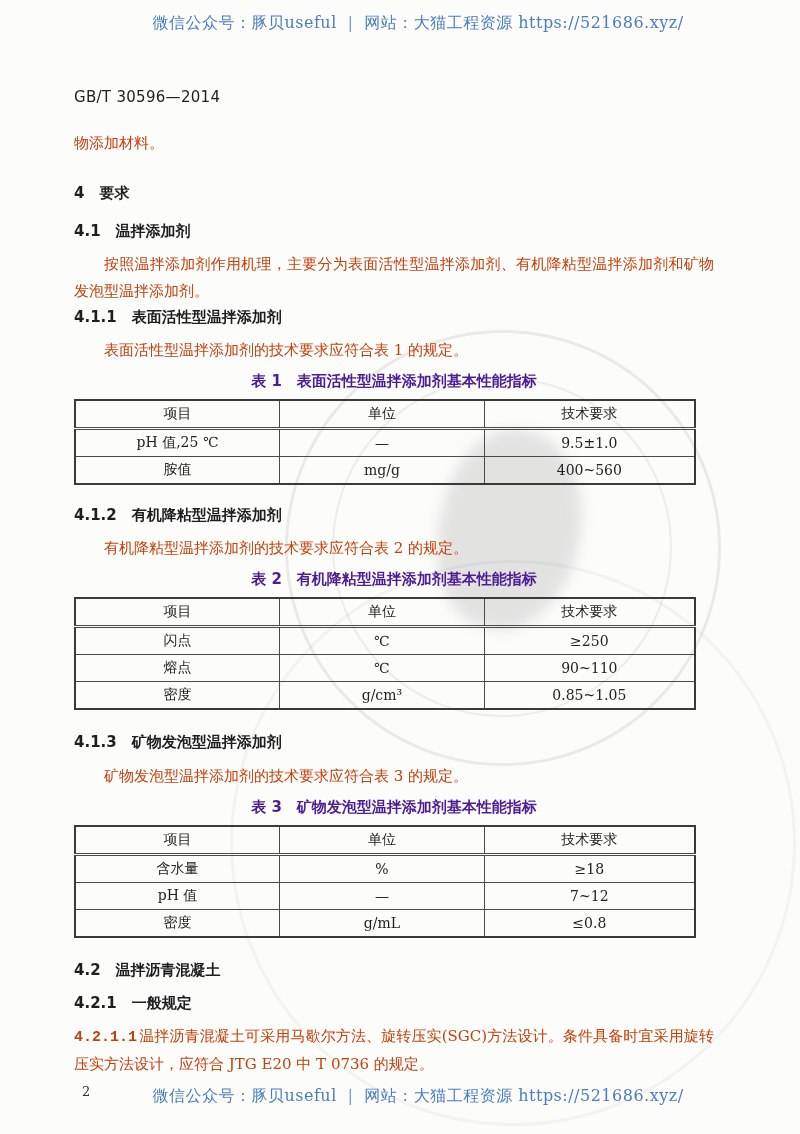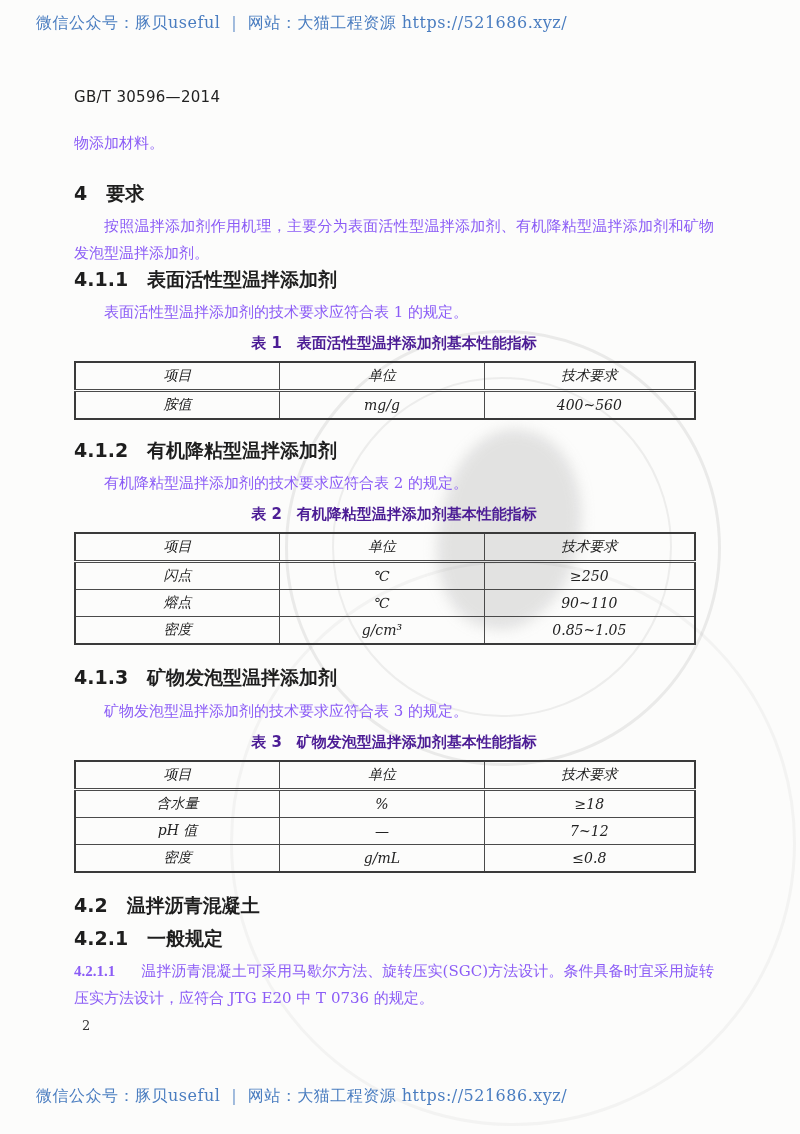--- a/index.html
+++ b/index.html
@@ -7,21 +7,21 @@
     position: relative;
     width: 800px; height: 1134px;
     margin: 0 auto;
     background: #fcfcfb;
     overflow: hidden;
     font-family: "DejaVu Serif", serif;
     color: #262626;
   }
   .banner {
     position: absolute; left: 0; right: 0;
-    text-align: left;
+    text-align: center;
     font-size: 16px;
     color: #4a7dc0;
     letter-spacing: 0.5px;
     font-family: "DejaVu Serif", serif;
     margin-left: 36px;
   }
   .banner-top { top: 13px; }
   .banner-bottom { bottom: 27px; }
 
   
@@ -38,26 +38,26 @@
 
   .content {
     position: absolute; left: 74px; top: 88px; width: 640px; z-index: 1;
   }
   .running-head {
     font-family: "DejaVu Sans", sans-serif;
     font-size: 15px; letter-spacing: 0.3px; color:#222;
   }
   .body-text {
     margin: 0; font-size: 15px; line-height: 27px;
-    text-align: justify; color:#8b5cf6;
+    text-align: justify; color:#c2410c;
   }
   .indent { text-indent: 2em; }
   .h-l1, .h-l2, .h-l3 {
     font-family: "DejaVu Sans", sans-serif;
-    font-weight: bold; font-size: 19px; color:#1e1e1e;
+    font-weight: bold; font-size: 15px; color:#1e1e1e;
     margin: 0; line-height: 20px;
   }
   .mt-intro { margin-top: 24px; }
   .mt-h4    { margin-top: 26px; }
   .mt-h41   { margin-top: 18px; }
   .mt-p41   { margin-top: 10px; }
   .mt-h411  { margin-top: 2px; }
   .mt-p411  { margin-top: 10px; }
   .mt-cap   { margin-top: 7px; }
   .mt-tbl   { margin-top: 8px; }
@@ -81,28 +81,27 @@
     background: transparent;
   }
   table.gb-table { border: 2px solid #3a3a3a; }
   table.gb-table th, table.gb-table td {
     border: 1px solid #4a4a4a;
     text-align: center;
     font-weight: normal;
     height: 26px;
     padding: 0 4px;
     font-family: "DejaVu Serif", serif;
-    font-style: italic;
   }
   table.gb-table th { border-bottom: 3px double #4a4a4a; }
   table.gb-table th:nth-child(1), table.gb-table td:nth-child(1) { width: 33%; }
   table.gb-table th:nth-child(2), table.gb-table td:nth-child(2) { width: 33%; }
   table.gb-table th:nth-child(3), table.gb-table td:nth-child(3) { width: 34%; }
 
-  .clause-num { font-family: Liberation Serif, serif; font-weight: bold; margin-right: 26px; }
+  .clause-num { font-family: Liberation Mono, monospace; font-weight: bold; margin-right: 2px; }
   .page-number { margin: 6px 0 0 8px; font-size: 13px; color:#333; }
 </style>
 </head>
 <body>
 
 <div class="page">
 
   <div class="banner banner-top">微信公众号：豚贝useful ｜ 网站：大猫工程资源 https://521686.xyz/</div>
 
   <div class="watermark">
@@ -113,38 +112,44 @@
   </div>
 
   <div class="content">
 
     <div class="running-head">GB/T 30596—2014</div>
 
     <p class="body-text mt-intro">物添加材料。</p>
 
     <h2 class="h-l1 mt-h4">4　要求</h2>
 
+    <h3 class="h-l2 mt-h41">4.1　温拌添加剂</h3>
 
     <p class="body-text indent mt-p41">按照温拌添加剂作用机理，主要分为表面活性型温拌添加剂、有机降粘型温拌添加剂和矿物发泡型温拌添加剂。</p>
 
     <h4 class="h-l3 mt-h411">4.1.1　表面活性型温拌添加剂</h4>
 
     <p class="body-text indent mt-p411">表面活性型温拌添加剂的技术要求应符合表 1 的规定。</p>
 
     <div class="tbl-caption mt-cap">表 1　表面活性型温拌添加剂基本性能指标</div>
     <table class="gb-table mt-tbl">
       <thead>
           <tr>
             <th>项目</th>
             <th>单位</th>
             <th>技术要求</th>
           </tr>
         </thead>
       <tbody>
           <tr>
+            <td>pH 值,25 ℃</td>
+            <td>—</td>
+            <td>9.5±1.0</td>
+          </tr>
+          <tr>
             <td>胺值</td>
             <td>mg/g</td>
             <td>400~560</td>
           </tr>
         </tbody>
     </table>
 
     <h4 class="h-l3 mt-h412">4.1.2　有机降粘型温拌添加剂</h4>
 
     <p class="body-text indent mt-p411">有机降粘型温拌添加剂的技术要求应符合表 2 的规定。</p>

